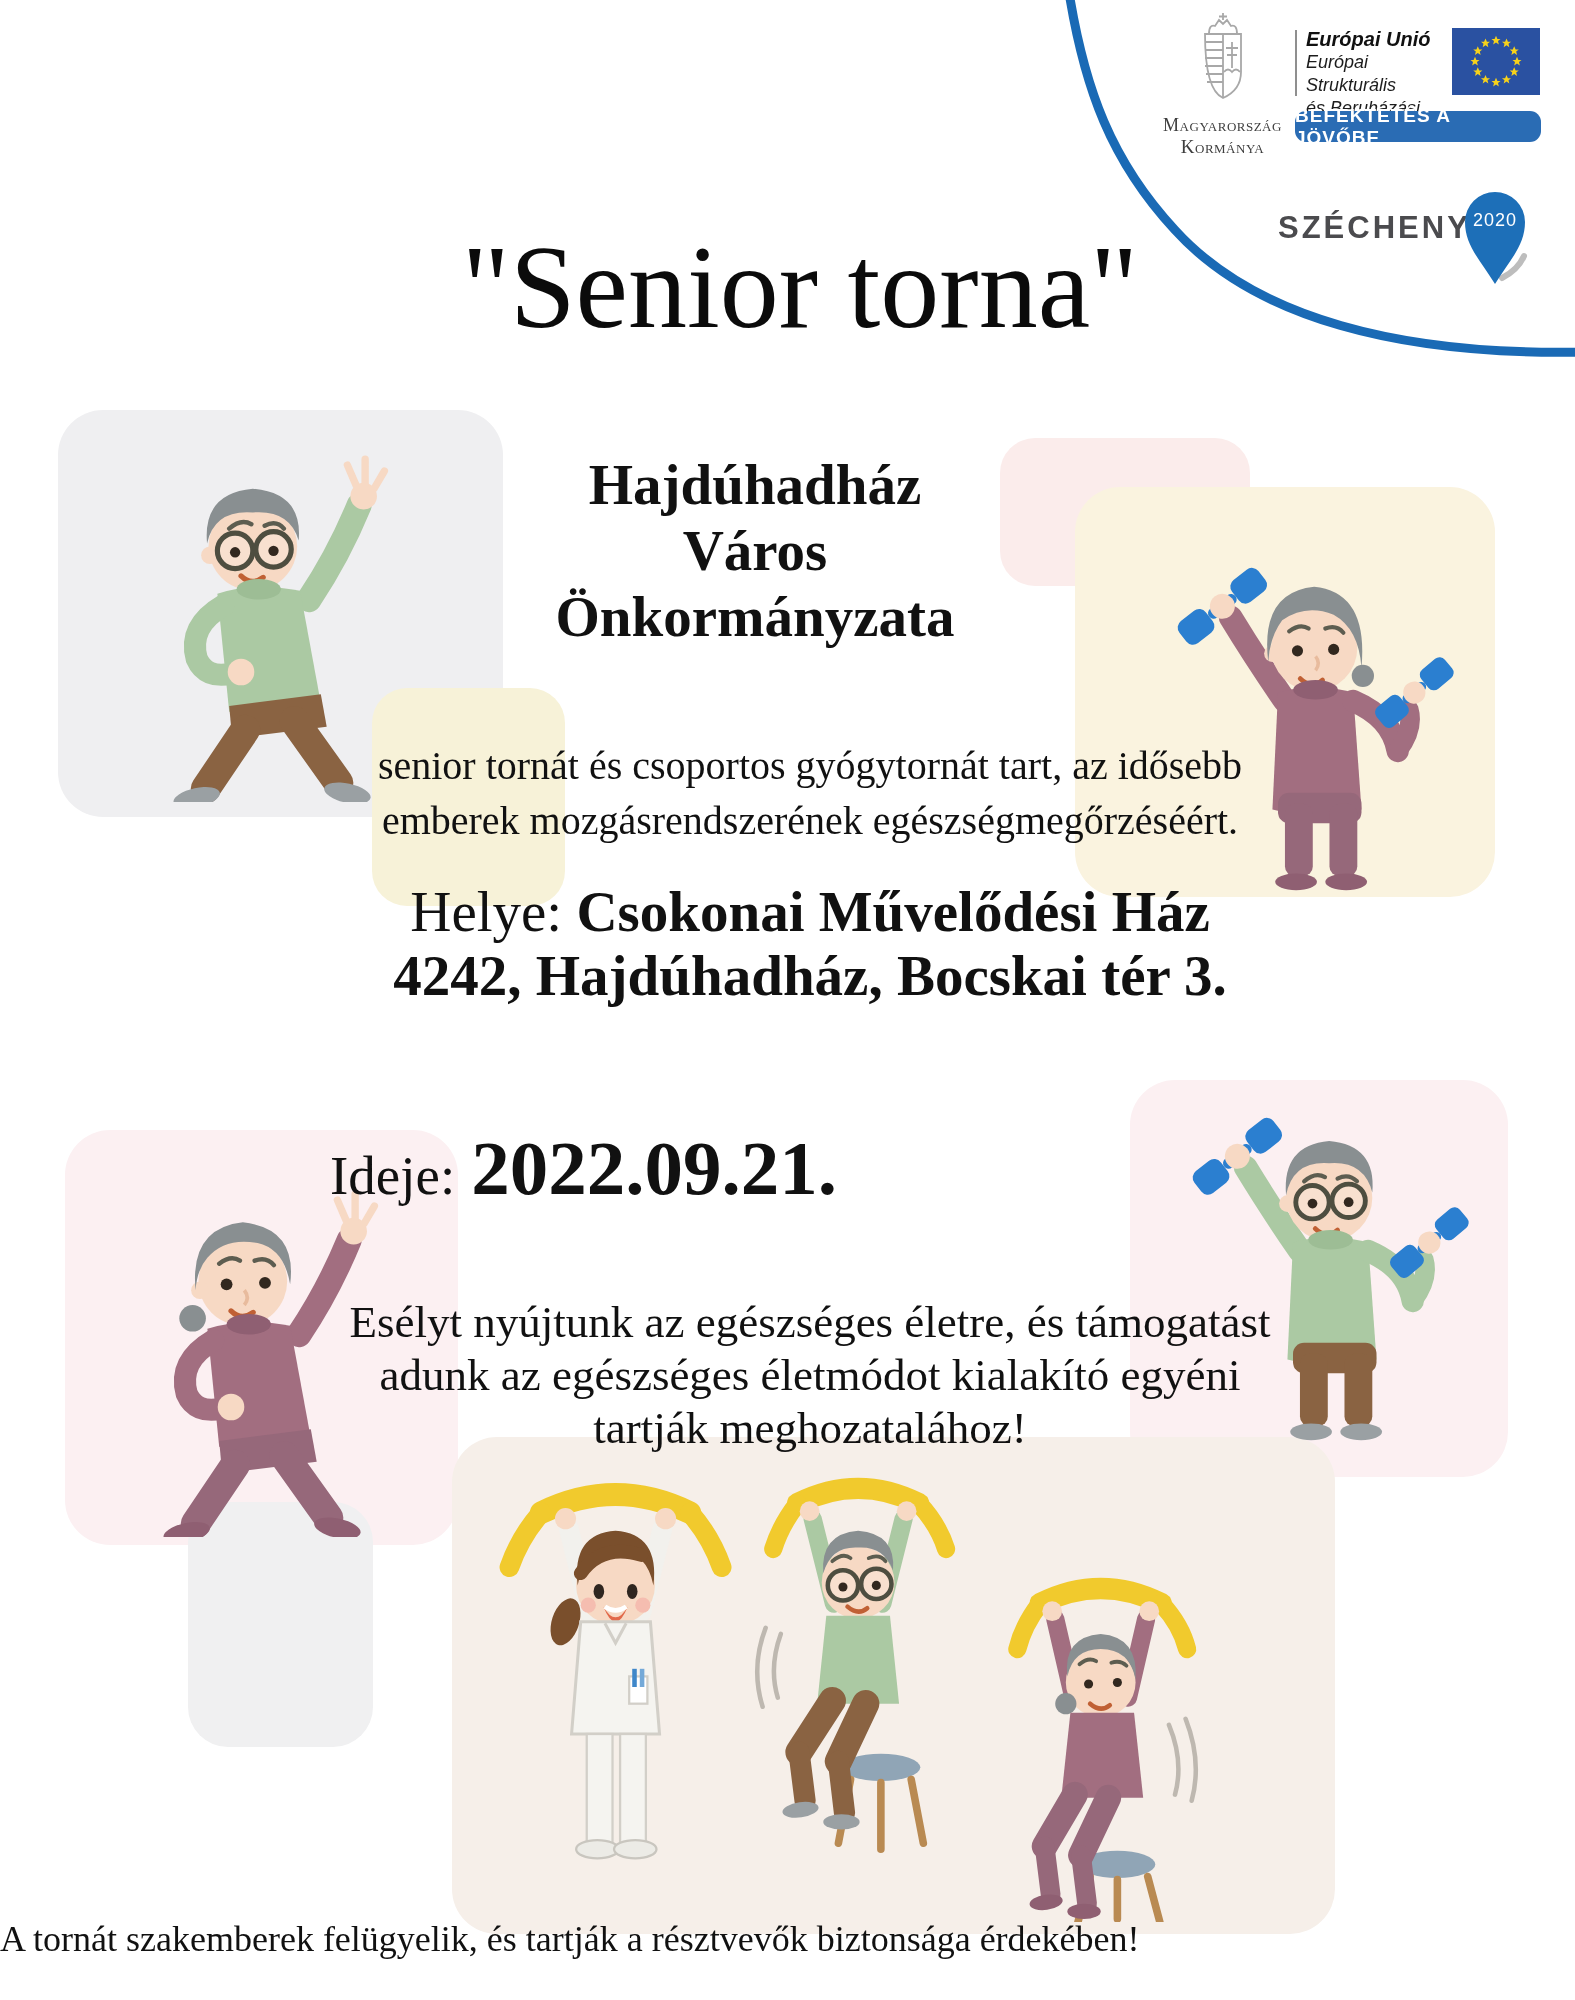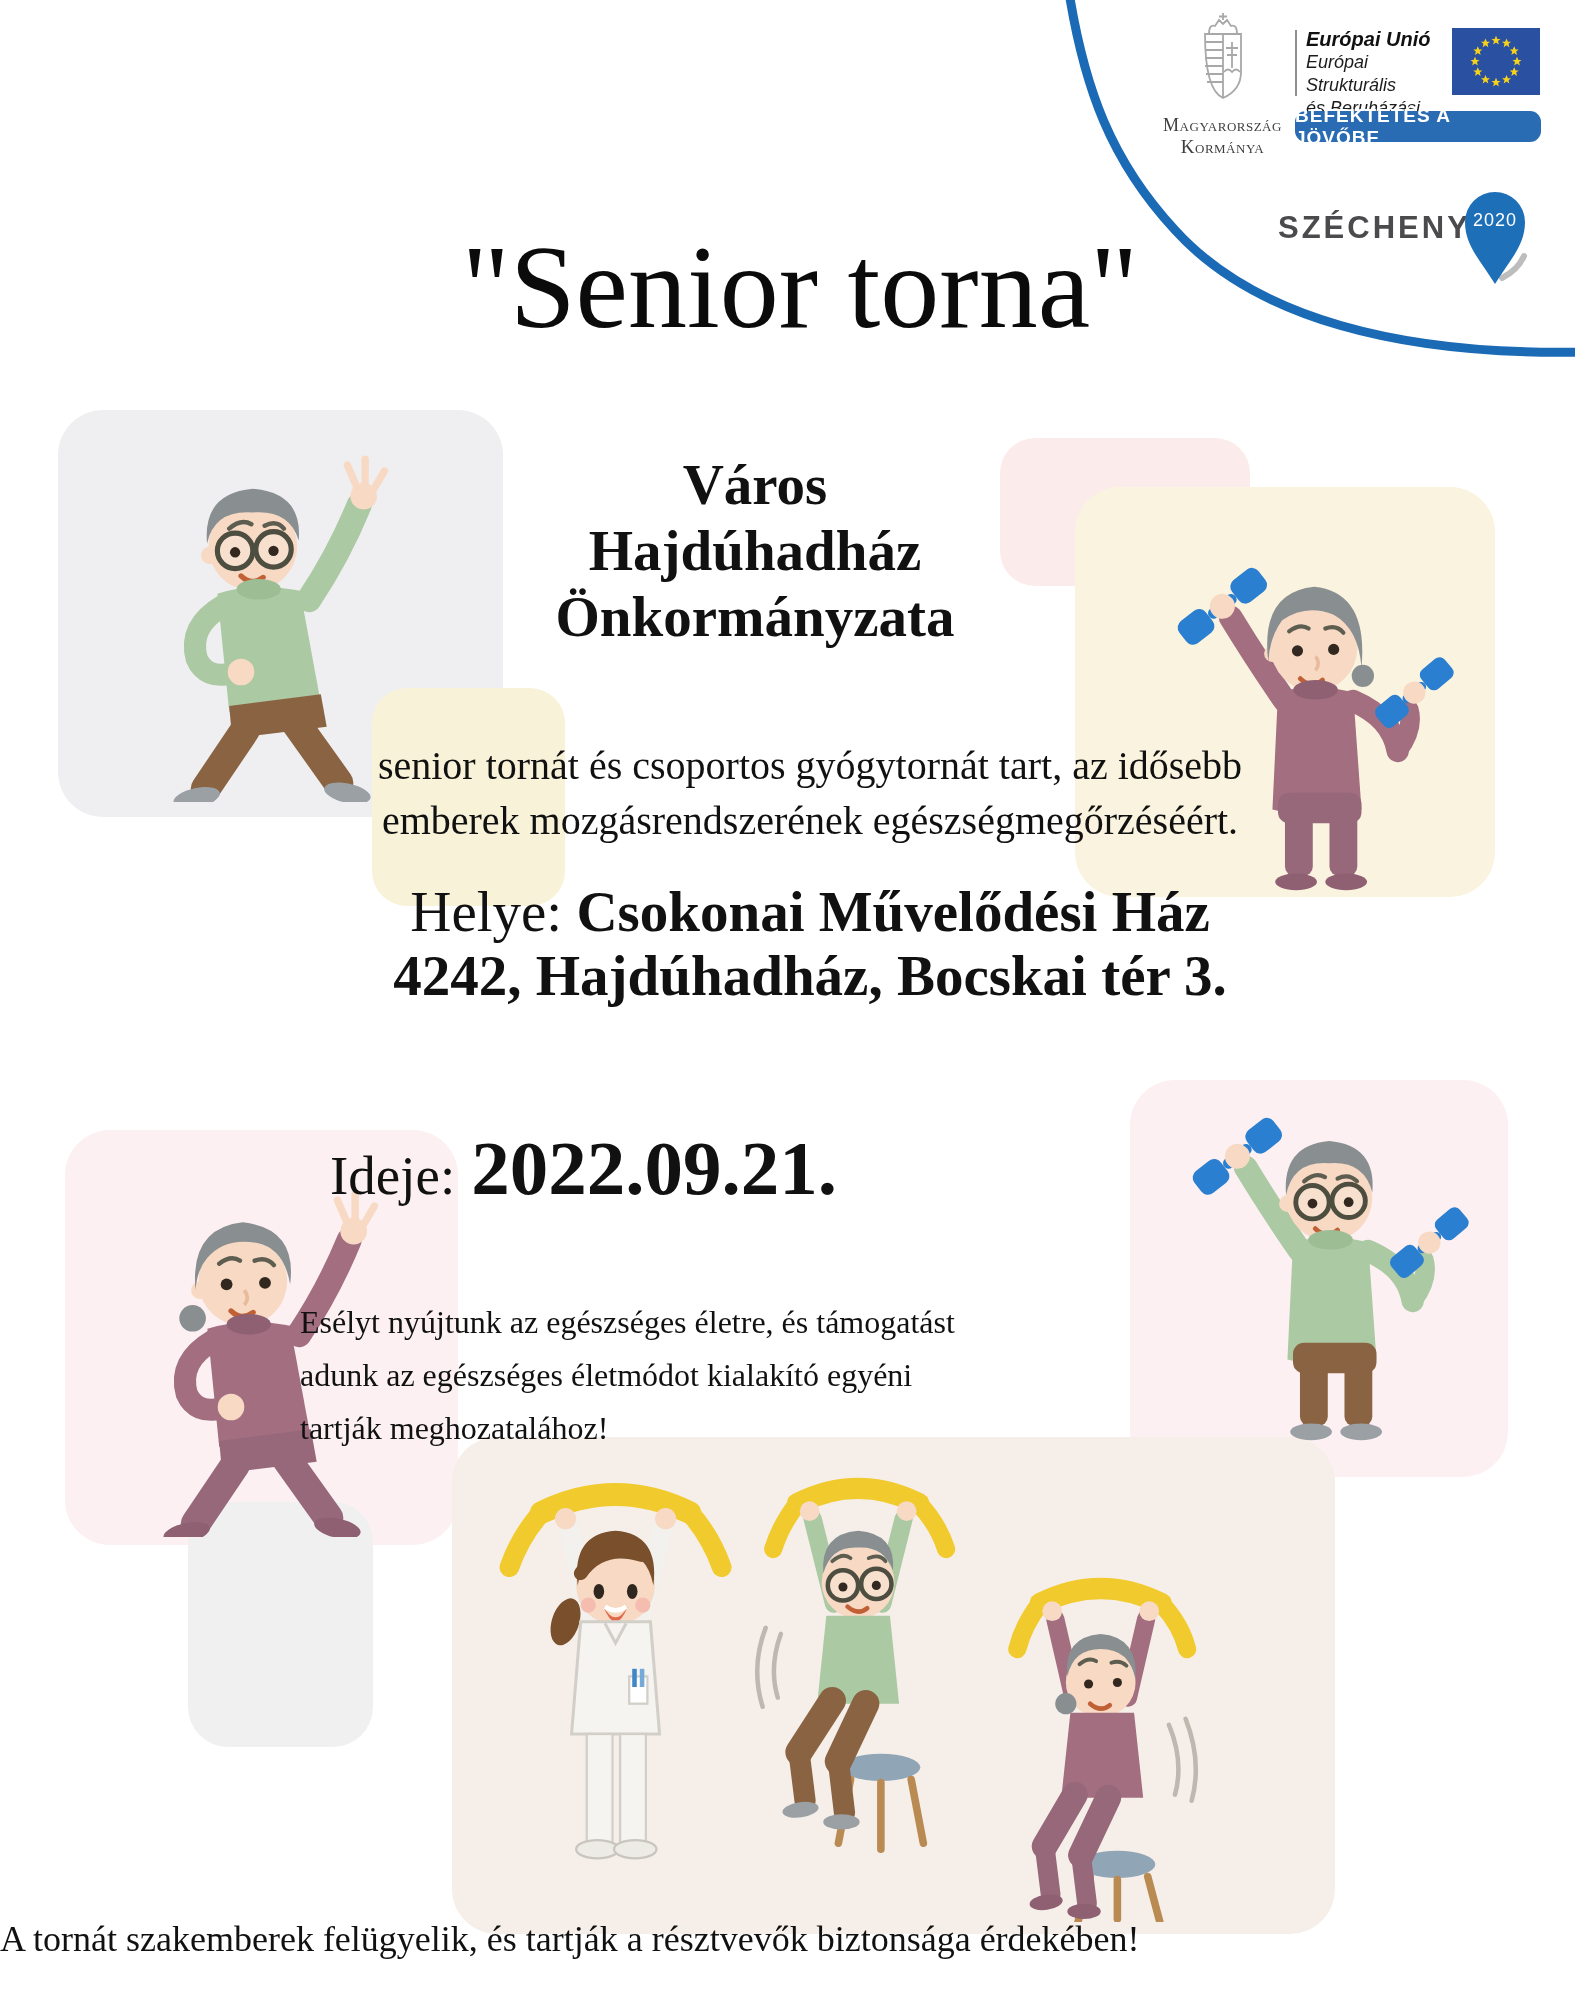--- a/index.html
+++ b/index.html
@@ -36,21 +36,21 @@
   
   #intro{left:310px;top:738px;width:1000px;text-align:center;font-size:40px;line-height:55px;z-index:3;}
   
   #location{left:310px;top:880px;width:1000px;text-align:center;font-size:57px;line-height:64px;z-index:3;}
   #location b{font-weight:bold;}
   
   #date{left:330px;top:1124px;width:960px;display:flex;justify-content:flex-start;align-items:baseline;gap:16px;z-index:3;}
   #date .lab{font-size:55px;}
   #date .val{font-size:77px;font-weight:bold;}
   
-  #message{left:300px;top:1296px;width:1020px;text-align:left;font-size:32px;line-height:53px;z-index:3;}
+  #message{left:300px;top:1296px;width:1020px;text-align:center;font-size:45px;line-height:53px;z-index:3;}
   
   #footer{left:0;top:1918px;width:1575px;text-align:left;font-size:36px;z-index:3;}
   svg{display:block;}
   .fig{position:absolute;z-index:2;}
 </style>
 </head>
 <body>
 
 <div id="poster">
 
@@ -119,22 +119,22 @@
     <svg width="66" height="96" viewBox="0 0 66 96">
       <path d="M40 88 Q56 80 62 66" stroke="#bdbdbd" stroke-width="6" fill="none" stroke-linecap="round"></path>
       <path d="M33 94 C19 71 3 56 3 32 A30 30 0 1 1 63 32 C63 56 47 71 33 94 Z" fill="#1d6fb8"></path>
     </svg>
     <div class="yr">2020</div>
   </div>
 
   <div id="title" class="abs">"Senior torna"</div>
 
   <div id="organizer" class="abs">
+    <div>Hajdúhadház</div>
     <div>Város</div>
-    <div>Hajdúhadház</div>
     <div>Önkormányzata</div>
   </div>
 
   <div id="intro" class="abs">
     <div>senior tornát és csoportos gyógytornát tart, az idősebb</div>
     <div>emberek mozgásrendszerének egészségmegőrzéséért.</div>
   </div>
 
   <div id="location" class="abs">
     <div>

